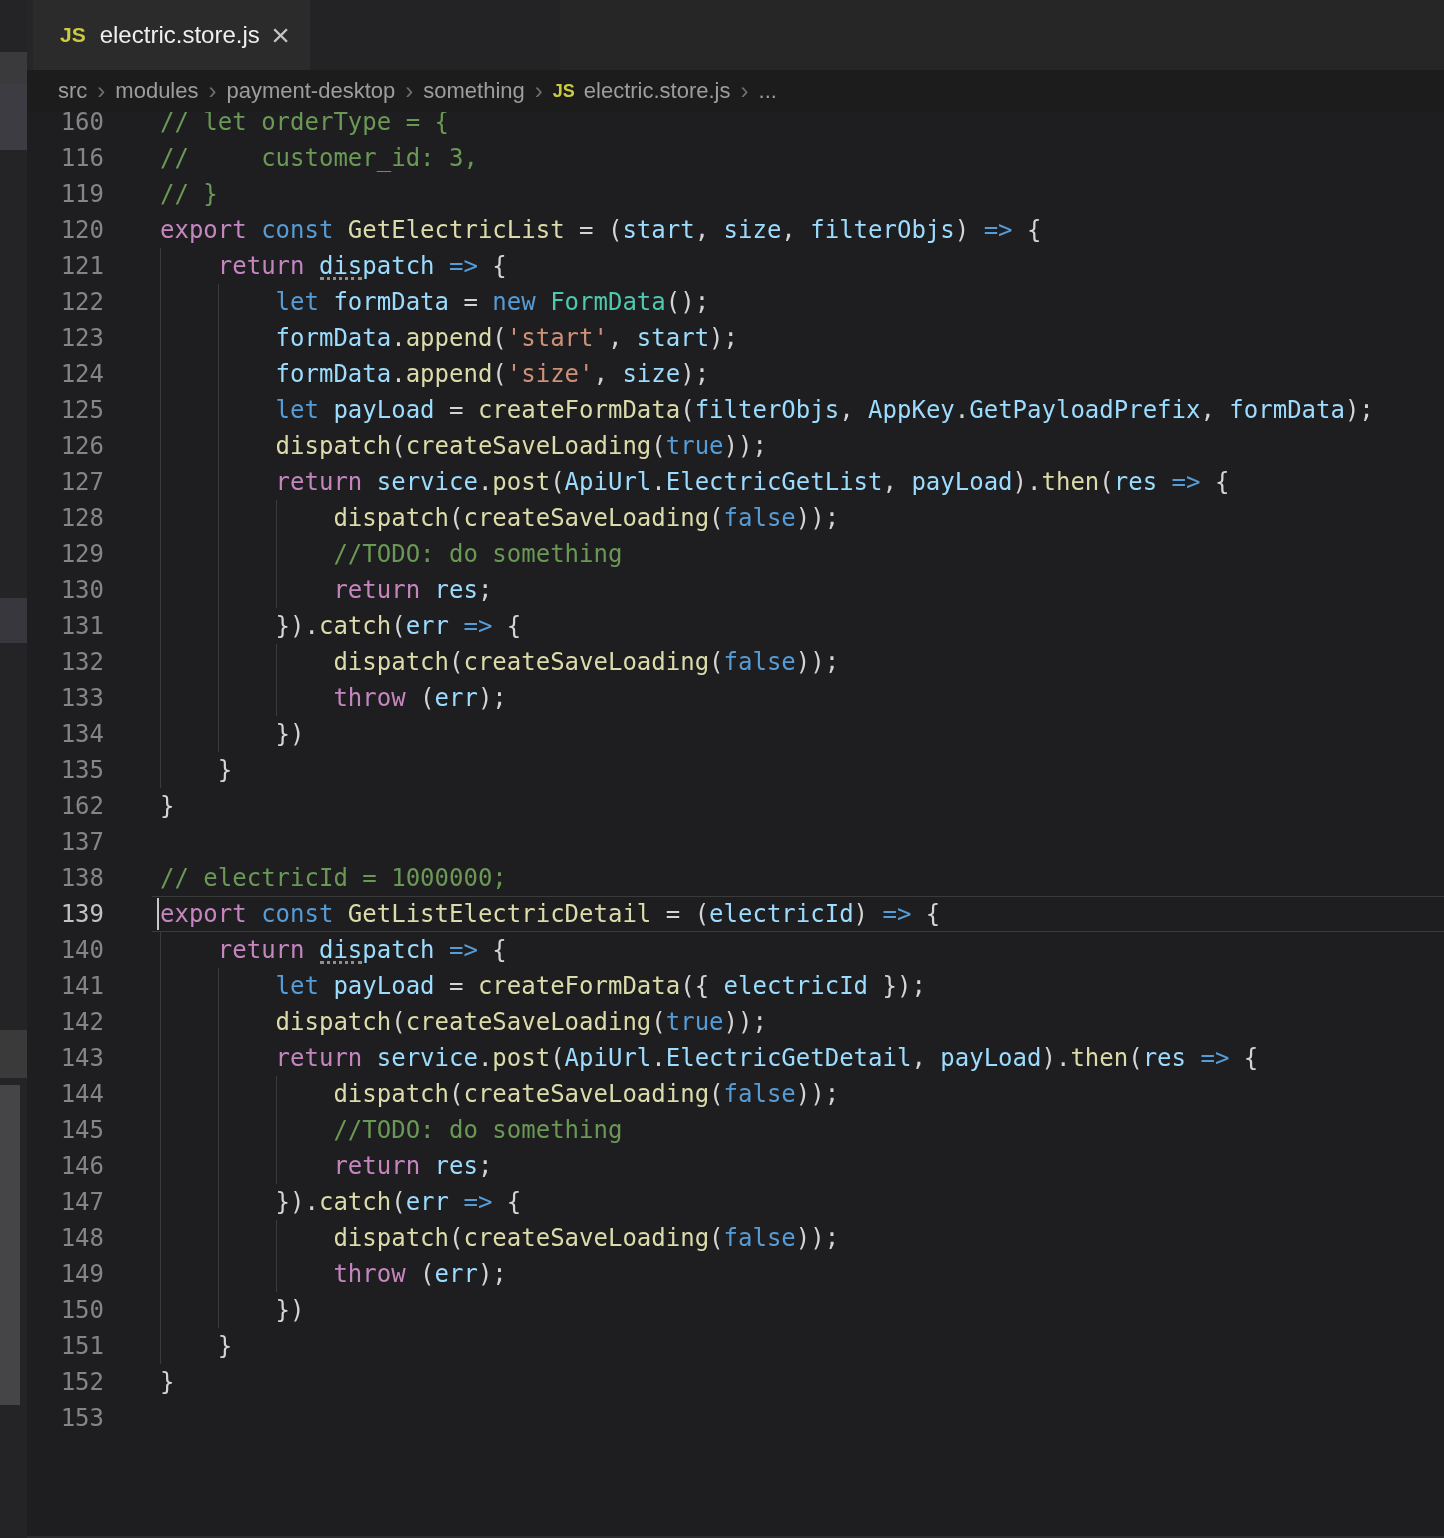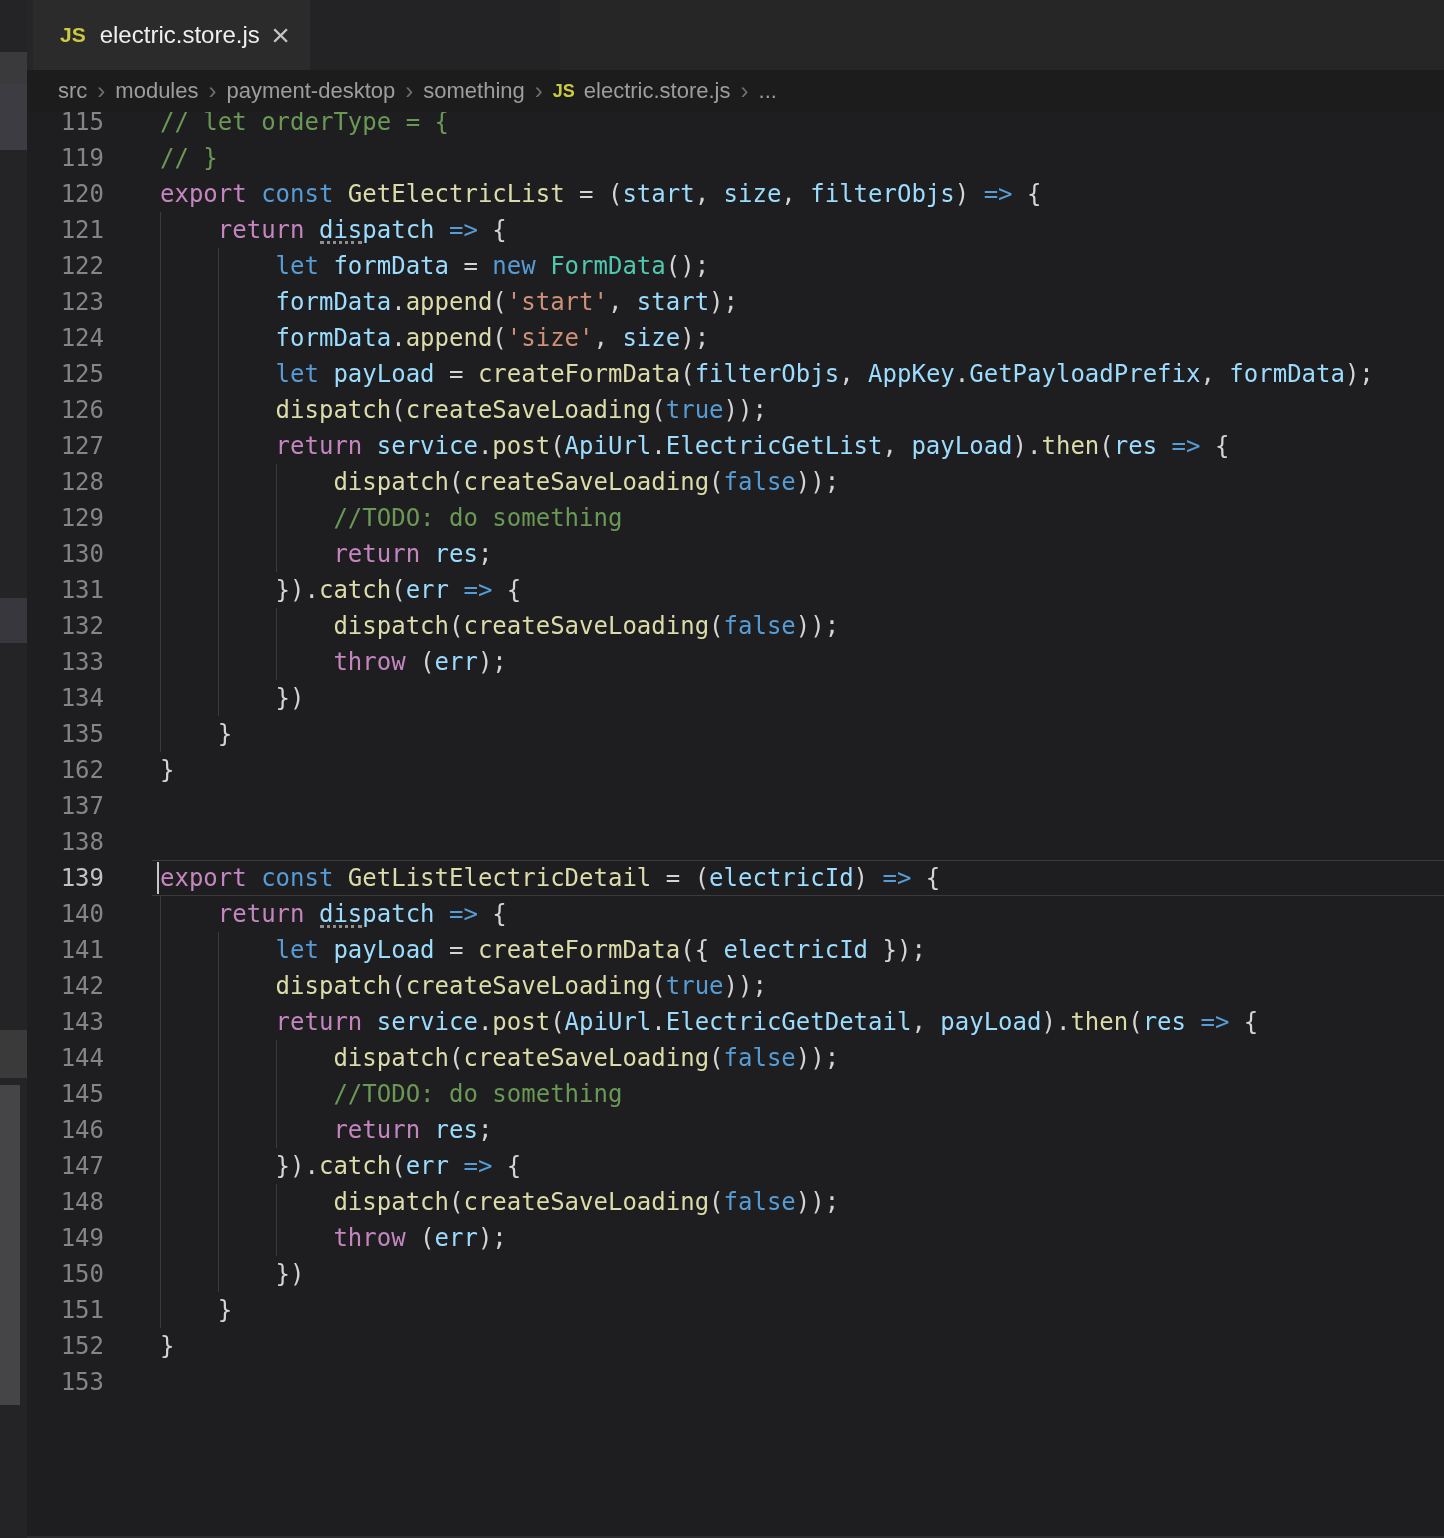--- a/index.html
+++ b/index.html
@@ -99,41 +99,42 @@
           <span>electric.store.js</span>
         </span>
         <span class="bc-sep">›</span>
         <span class="bc-item">
           <span>...</span>
         </span>
       </div>
 
     <div class="code-area">
       <div class="lines">
-          <div class="line"><div class="num">115</div><div class="codetext"><span style="color: rgb(106, 153, 85);">// let orderType = {</span></div></div>
+          <div class="line"><div class="num">160</div><div class="codetext"><span style="color: rgb(106, 153, 85);">// let orderType = {</span></div></div>
+          <div class="line"><div class="num">116</div><div class="codetext"><span style="color: rgb(106, 153, 85);">//     customer_id: 3,</span></div></div>
           <div class="line"><div class="num">119</div><div class="codetext"><span style="color: rgb(106, 153, 85);">// }</span></div></div>
           <div class="line"><div class="num">120</div><div class="codetext"><span style="color: rgb(197, 134, 192);">export</span><span style="color: rgb(212, 212, 212);"> </span><span style="color: rgb(86, 156, 214);">const</span><span style="color: rgb(212, 212, 212);"> </span><span style="color: rgb(220, 220, 170);">GetElectricList</span><span style="color: rgb(212, 212, 212);"> = (</span><span style="color: rgb(156, 220, 254);">start</span><span style="color: rgb(212, 212, 212);">, </span><span style="color: rgb(156, 220, 254);">size</span><span style="color: rgb(212, 212, 212);">, </span><span style="color: rgb(156, 220, 254);">filterObjs</span><span style="color: rgb(212, 212, 212);">) </span><span style="color: rgb(86, 156, 214);">=&gt;</span><span style="color: rgb(212, 212, 212);"> {</span></div></div>
           <div class="line"><div class="guide" style="left: 133px;"></div><div class="num">121</div><div class="codetext"><span style="color: rgb(212, 212, 212);">    </span><span style="color: rgb(197, 134, 192);">return</span><span style="color: rgb(212, 212, 212);"> </span><span class="hint" style="color: rgb(156, 220, 254);">dispatch</span><span style="color: rgb(212, 212, 212);"> </span><span style="color: rgb(86, 156, 214);">=&gt;</span><span style="color: rgb(212, 212, 212);"> {</span></div></div>
           <div class="line"><div class="guide" style="left: 133px;"></div><div class="guide" style="left: 190.8px;"></div><div class="num">122</div><div class="codetext"><span style="color: rgb(212, 212, 212);">        </span><span style="color: rgb(86, 156, 214);">let</span><span style="color: rgb(212, 212, 212);"> </span><span style="color: rgb(156, 220, 254);">formData</span><span style="color: rgb(212, 212, 212);"> = </span><span style="color: rgb(86, 156, 214);">new</span><span style="color: rgb(212, 212, 212);"> </span><span style="color: rgb(78, 201, 176);">FormData</span><span style="color: rgb(212, 212, 212);">();</span></div></div>
           <div class="line"><div class="guide" style="left: 133px;"></div><div class="guide" style="left: 190.8px;"></div><div class="num">123</div><div class="codetext"><span style="color: rgb(212, 212, 212);">        </span><span style="color: rgb(156, 220, 254);">formData</span><span style="color: rgb(212, 212, 212);">.</span><span style="color: rgb(220, 220, 170);">append</span><span style="color: rgb(212, 212, 212);">(</span><span style="color: rgb(206, 145, 120);">'start'</span><span style="color: rgb(212, 212, 212);">, </span><span style="color: rgb(156, 220, 254);">start</span><span style="color: rgb(212, 212, 212);">);</span></div></div>
           <div class="line"><div class="guide" style="left: 133px;"></div><div class="guide" style="left: 190.8px;"></div><div class="num">124</div><div class="codetext"><span style="color: rgb(212, 212, 212);">        </span><span style="color: rgb(156, 220, 254);">formData</span><span style="color: rgb(212, 212, 212);">.</span><span style="color: rgb(220, 220, 170);">append</span><span style="color: rgb(212, 212, 212);">(</span><span style="color: rgb(206, 145, 120);">'size'</span><span style="color: rgb(212, 212, 212);">, </span><span style="color: rgb(156, 220, 254);">size</span><span style="color: rgb(212, 212, 212);">);</span></div></div>
           <div class="line"><div class="guide" style="left: 133px;"></div><div class="guide" style="left: 190.8px;"></div><div class="num">125</div><div class="codetext"><span style="color: rgb(212, 212, 212);">        </span><span style="color: rgb(86, 156, 214);">let</span><span style="color: rgb(212, 212, 212);"> </span><span style="color: rgb(156, 220, 254);">payLoad</span><span style="color: rgb(212, 212, 212);"> = </span><span style="color: rgb(220, 220, 170);">createFormData</span><span style="color: rgb(212, 212, 212);">(</span><span style="color: rgb(156, 220, 254);">filterObjs</span><span style="color: rgb(212, 212, 212);">, </span><span style="color: rgb(156, 220, 254);">AppKey</span><span style="color: rgb(212, 212, 212);">.</span><span style="color: rgb(156, 220, 254);">GetPayloadPrefix</span><span style="color: rgb(212, 212, 212);">, </span><span style="color: rgb(156, 220, 254);">formData</span><span style="color: rgb(212, 212, 212);">);</span></div></div>
           <div class="line"><div class="guide" style="left: 133px;"></div><div class="guide" style="left: 190.8px;"></div><div class="num">126</div><div class="codetext"><span style="color: rgb(212, 212, 212);">        </span><span style="color: rgb(220, 220, 170);">dispatch</span><span style="color: rgb(212, 212, 212);">(</span><span style="color: rgb(220, 220, 170);">createSaveLoading</span><span style="color: rgb(212, 212, 212);">(</span><span style="color: rgb(86, 156, 214);">true</span><span style="color: rgb(212, 212, 212);">));</span></div></div>
           <div class="line"><div class="guide" style="left: 133px;"></div><div class="guide" style="left: 190.8px;"></div><div class="num">127</div><div class="codetext"><span style="color: rgb(212, 212, 212);">        </span><span style="color: rgb(197, 134, 192);">return</span><span style="color: rgb(212, 212, 212);"> </span><span style="color: rgb(156, 220, 254);">service</span><span style="color: rgb(212, 212, 212);">.</span><span style="color: rgb(220, 220, 170);">post</span><span style="color: rgb(212, 212, 212);">(</span><span style="color: rgb(156, 220, 254);">ApiUrl</span><span style="color: rgb(212, 212, 212);">.</span><span style="color: rgb(156, 220, 254);">ElectricGetList</span><span style="color: rgb(212, 212, 212);">, </span><span style="color: rgb(156, 220, 254);">payLoad</span><span style="color: rgb(212, 212, 212);">).</span><span style="color: rgb(220, 220, 170);">then</span><span style="color: rgb(212, 212, 212);">(</span><span style="color: rgb(156, 220, 254);">res</span><span style="color: rgb(212, 212, 212);"> </span><span style="color: rgb(86, 156, 214);">=&gt;</span><span style="color: rgb(212, 212, 212);"> {</span></div></div>
           <div class="line"><div class="guide" style="left: 133px;"></div><div class="guide" style="left: 190.8px;"></div><div class="guide" style="left: 248.6px;"></div><div class="num">128</div><div class="codetext"><span style="color: rgb(212, 212, 212);">            </span><span style="color: rgb(220, 220, 170);">dispatch</span><span style="color: rgb(212, 212, 212);">(</span><span style="color: rgb(220, 220, 170);">createSaveLoading</span><span style="color: rgb(212, 212, 212);">(</span><span style="color: rgb(86, 156, 214);">false</span><span style="color: rgb(212, 212, 212);">));</span></div></div>
           <div class="line"><div class="guide" style="left: 133px;"></div><div class="guide" style="left: 190.8px;"></div><div class="guide" style="left: 248.6px;"></div><div class="num">129</div><div class="codetext"><span style="color: rgb(212, 212, 212);">            </span><span style="color: rgb(106, 153, 85);">//TODO: do something</span></div></div>
           <div class="line"><div class="guide" style="left: 133px;"></div><div class="guide" style="left: 190.8px;"></div><div class="guide" style="left: 248.6px;"></div><div class="num">130</div><div class="codetext"><span style="color: rgb(212, 212, 212);">            </span><span style="color: rgb(197, 134, 192);">return</span><span style="color: rgb(212, 212, 212);"> </span><span style="color: rgb(156, 220, 254);">res</span><span style="color: rgb(212, 212, 212);">;</span></div></div>
           <div class="line"><div class="guide" style="left: 133px;"></div><div class="guide" style="left: 190.8px;"></div><div class="num">131</div><div class="codetext"><span style="color: rgb(212, 212, 212);">        }).</span><span style="color: rgb(220, 220, 170);">catch</span><span style="color: rgb(212, 212, 212);">(</span><span style="color: rgb(156, 220, 254);">err</span><span style="color: rgb(212, 212, 212);"> </span><span style="color: rgb(86, 156, 214);">=&gt;</span><span style="color: rgb(212, 212, 212);"> {</span></div></div>
           <div class="line"><div class="guide" style="left: 133px;"></div><div class="guide" style="left: 190.8px;"></div><div class="guide" style="left: 248.6px;"></div><div class="num">132</div><div class="codetext"><span style="color: rgb(212, 212, 212);">            </span><span style="color: rgb(220, 220, 170);">dispatch</span><span style="color: rgb(212, 212, 212);">(</span><span style="color: rgb(220, 220, 170);">createSaveLoading</span><span style="color: rgb(212, 212, 212);">(</span><span style="color: rgb(86, 156, 214);">false</span><span style="color: rgb(212, 212, 212);">));</span></div></div>
           <div class="line"><div class="guide" style="left: 133px;"></div><div class="guide" style="left: 190.8px;"></div><div class="guide" style="left: 248.6px;"></div><div class="num">133</div><div class="codetext"><span style="color: rgb(212, 212, 212);">            </span><span style="color: rgb(197, 134, 192);">throw</span><span style="color: rgb(212, 212, 212);"> (</span><span style="color: rgb(156, 220, 254);">err</span><span style="color: rgb(212, 212, 212);">);</span></div></div>
           <div class="line"><div class="guide" style="left: 133px;"></div><div class="guide" style="left: 190.8px;"></div><div class="num">134</div><div class="codetext"><span style="color: rgb(212, 212, 212);">        })</span></div></div>
           <div class="line"><div class="guide" style="left: 133px;"></div><div class="num">135</div><div class="codetext"><span style="color: rgb(212, 212, 212);">    }</span></div></div>
           <div class="line"><div class="num">162</div><div class="codetext"><span style="color: rgb(212, 212, 212);">}</span></div></div>
           <div class="line"><div class="num">137</div><div class="codetext"></div></div>
-          <div class="line"><div class="num">138</div></div>
+          <div class="line"><div class="num">138</div><div class="codetext"><span style="color: rgb(106, 153, 85);">// electricId = 1000000;</span></div></div>
           <div class="line"><div class="curline"></div><div class="num numcur">139</div><div class="codetext"><span style="color: rgb(197, 134, 192);">export</span><span style="color: rgb(212, 212, 212);"> </span><span style="color: rgb(86, 156, 214);">const</span><span style="color: rgb(212, 212, 212);"> </span><span style="color: rgb(220, 220, 170);">GetListElectricDetail</span><span style="color: rgb(212, 212, 212);"> = (</span><span style="color: rgb(156, 220, 254);">electricId</span><span style="color: rgb(212, 212, 212);">) </span><span style="color: rgb(86, 156, 214);">=&gt;</span><span style="color: rgb(212, 212, 212);"> {</span></div><div class="caret"></div></div>
           <div class="line"><div class="guide" style="left: 133px;"></div><div class="num">140</div><div class="codetext"><span style="color: rgb(212, 212, 212);">    </span><span style="color: rgb(197, 134, 192);">return</span><span style="color: rgb(212, 212, 212);"> </span><span class="hint" style="color: rgb(156, 220, 254);">dispatch</span><span style="color: rgb(212, 212, 212);"> </span><span style="color: rgb(86, 156, 214);">=&gt;</span><span style="color: rgb(212, 212, 212);"> {</span></div></div>
           <div class="line"><div class="guide" style="left: 133px;"></div><div class="guide" style="left: 190.8px;"></div><div class="num">141</div><div class="codetext"><span style="color: rgb(212, 212, 212);">        </span><span style="color: rgb(86, 156, 214);">let</span><span style="color: rgb(212, 212, 212);"> </span><span style="color: rgb(156, 220, 254);">payLoad</span><span style="color: rgb(212, 212, 212);"> = </span><span style="color: rgb(220, 220, 170);">createFormData</span><span style="color: rgb(212, 212, 212);">({ </span><span style="color: rgb(156, 220, 254);">electricId</span><span style="color: rgb(212, 212, 212);"> });</span></div></div>
           <div class="line"><div class="guide" style="left: 133px;"></div><div class="guide" style="left: 190.8px;"></div><div class="num">142</div><div class="codetext"><span style="color: rgb(212, 212, 212);">        </span><span style="color: rgb(220, 220, 170);">dispatch</span><span style="color: rgb(212, 212, 212);">(</span><span style="color: rgb(220, 220, 170);">createSaveLoading</span><span style="color: rgb(212, 212, 212);">(</span><span style="color: rgb(86, 156, 214);">true</span><span style="color: rgb(212, 212, 212);">));</span></div></div>
           <div class="line"><div class="guide" style="left: 133px;"></div><div class="guide" style="left: 190.8px;"></div><div class="num">143</div><div class="codetext"><span style="color: rgb(212, 212, 212);">        </span><span style="color: rgb(197, 134, 192);">return</span><span style="color: rgb(212, 212, 212);"> </span><span style="color: rgb(156, 220, 254);">service</span><span style="color: rgb(212, 212, 212);">.</span><span style="color: rgb(220, 220, 170);">post</span><span style="color: rgb(212, 212, 212);">(</span><span style="color: rgb(156, 220, 254);">ApiUrl</span><span style="color: rgb(212, 212, 212);">.</span><span style="color: rgb(156, 220, 254);">ElectricGetDetail</span><span style="color: rgb(212, 212, 212);">, </span><span style="color: rgb(156, 220, 254);">payLoad</span><span style="color: rgb(212, 212, 212);">).</span><span style="color: rgb(220, 220, 170);">then</span><span style="color: rgb(212, 212, 212);">(</span><span style="color: rgb(156, 220, 254);">res</span><span style="color: rgb(212, 212, 212);"> </span><span style="color: rgb(86, 156, 214);">=&gt;</span><span style="color: rgb(212, 212, 212);"> {</span></div></div>
           <div class="line"><div class="guide" style="left: 133px;"></div><div class="guide" style="left: 190.8px;"></div><div class="guide" style="left: 248.6px;"></div><div class="num">144</div><div class="codetext"><span style="color: rgb(212, 212, 212);">            </span><span style="color: rgb(220, 220, 170);">dispatch</span><span style="color: rgb(212, 212, 212);">(</span><span style="color: rgb(220, 220, 170);">createSaveLoading</span><span style="color: rgb(212, 212, 212);">(</span><span style="color: rgb(86, 156, 214);">false</span><span style="color: rgb(212, 212, 212);">));</span></div></div>
           <div class="line"><div class="guide" style="left: 133px;"></div><div class="guide" style="left: 190.8px;"></div><div class="guide" style="left: 248.6px;"></div><div class="num">145</div><div class="codetext"><span style="color: rgb(212, 212, 212);">            </span><span style="color: rgb(106, 153, 85);">//TODO: do something</span></div></div>
           <div class="line"><div class="guide" style="left: 133px;"></div><div class="guide" style="left: 190.8px;"></div><div class="guide" style="left: 248.6px;"></div><div class="num">146</div><div class="codetext"><span style="color: rgb(212, 212, 212);">            </span><span style="color: rgb(197, 134, 192);">return</span><span style="color: rgb(212, 212, 212);"> </span><span style="color: rgb(156, 220, 254);">res</span><span style="color: rgb(212, 212, 212);">;</span></div></div>
           <div class="line"><div class="guide" style="left: 133px;"></div><div class="guide" style="left: 190.8px;"></div><div class="num">147</div><div class="codetext"><span style="color: rgb(212, 212, 212);">        }).</span><span style="color: rgb(220, 220, 170);">catch</span><span style="color: rgb(212, 212, 212);">(</span><span style="color: rgb(156, 220, 254);">err</span><span style="color: rgb(212, 212, 212);"> </span><span style="color: rgb(86, 156, 214);">=&gt;</span><span style="color: rgb(212, 212, 212);"> {</span></div></div>
           <div class="line"><div class="guide" style="left: 133px;"></div><div class="guide" style="left: 190.8px;"></div><div class="guide" style="left: 248.6px;"></div><div class="num">148</div><div class="codetext"><span style="color: rgb(212, 212, 212);">            </span><span style="color: rgb(220, 220, 170);">dispatch</span><span style="color: rgb(212, 212, 212);">(</span><span style="color: rgb(220, 220, 170);">createSaveLoading</span><span style="color: rgb(212, 212, 212);">(</span><span style="color: rgb(86, 156, 214);">false</span><span style="color: rgb(212, 212, 212);">));</span></div></div>

